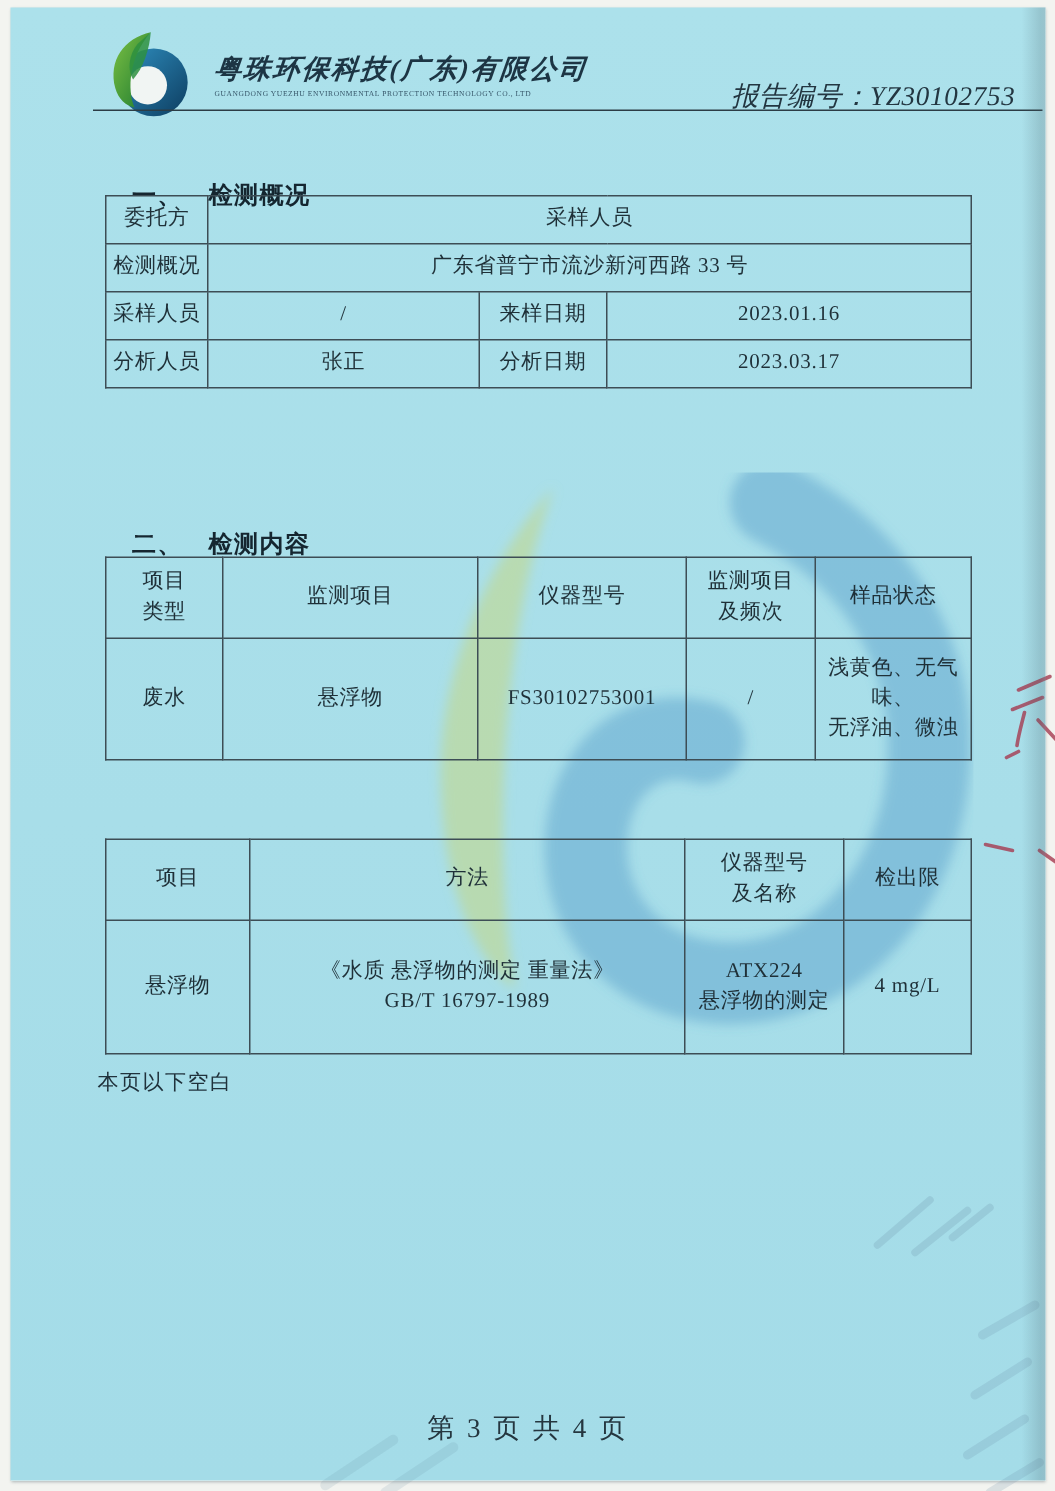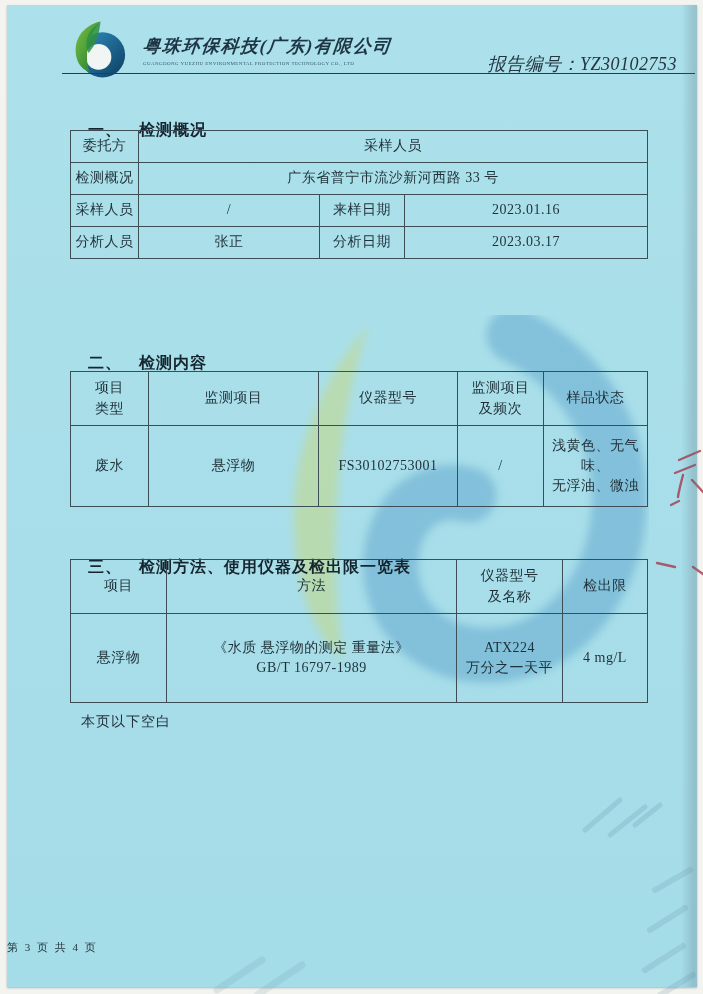--- a/index.html
+++ b/index.html
@@ -26,23 +26,23 @@
   
   table.doc{position:absolute;left:63px;border-collapse:collapse;table-layout:fixed;
     width:577px;background:transparent;}
   table.doc td{border:1px solid #3d4d55;text-align:center;vertical-align:middle;
     font-size:14px;color:#1f3038;white-space:pre-line;line-height:1.45;
     padding:2px 4px;letter-spacing:.5px;margin-top:40px;}
   
   .wm{position:absolute;left:262px;top:310px;width:380px;height:400px;pointer-events:none;}
   .stamp{position:absolute;left:640px;top:430px;width:63px;height:180px;}
   .ghost{position:absolute;pointer-events:none;}
-  .note{position:absolute;left:74px;top:708px;font-size:14px;color:#20323c;letter-spacing:1px;}
-  .footer{position:absolute;left:0;top:935px;width:100%;text-align:left;
-    font-size:11px;color:#25363f;letter-spacing:2px;}
+  .note{position:absolute;left:58px;top:708px;font-size:14px;color:#20323c;letter-spacing:1px;}
+  .footer{position:absolute;left:0;top:935px;width:100%;text-align:center;
+    font-size:18px;color:#25363f;letter-spacing:2px;}
 </style>
 </head>
 <body>
 
 <div class="paper">
 
   <svg class="wm" viewBox="0 0 380 400">
     <defs>
         <filter id="soft" x="-20%" y="-20%" width="140%" height="140%">
           <feGaussianBlur stdDeviation="4"></feGaussianBlur>
@@ -136,44 +136,41 @@
       <td>废水</td>
       <td>悬浮物</td>
       <td>FS30102753001</td>
       <td>/</td>
       <td>浅黄色、无气味、
 无浮油、微浊</td>
     </tr>
   </tbody>
     </table>
 
-  <div class="sec" style="top:528px">
-    <span class="sec-no">三、</span><span>检测方法、使用仪器及检出限一览表</span>
-  </div>
   <table class="doc" style="top:554px">
     <colgroup>
         <col style="width:96px">
         <col style="width:290px">
         <col style="width:106px">
         <col style="width:85px">
       </colgroup>
     <tbody>
         <tr style="height:54px">
       <td>项目</td>
       <td>方法</td>
       <td>仪器型号
 及名称</td>
       <td>检出限</td>
     </tr>
     <tr style="height:89px">
       <td>悬浮物</td>
       <td>《水质 悬浮物的测定 重量法》
 GB/T 16797-1989</td>
       <td>ATX224
-万分之一天平</td>
+悬浮物的测定</td>
       <td>4 mg/L</td>
     </tr>
   </tbody>
     </table>
 
   <div class="note">本页以下空白</div>
 
   <div class="footer">第 3 页 共 4 页</div>
 
   <svg class="stamp" viewBox="0 0 63 180">

